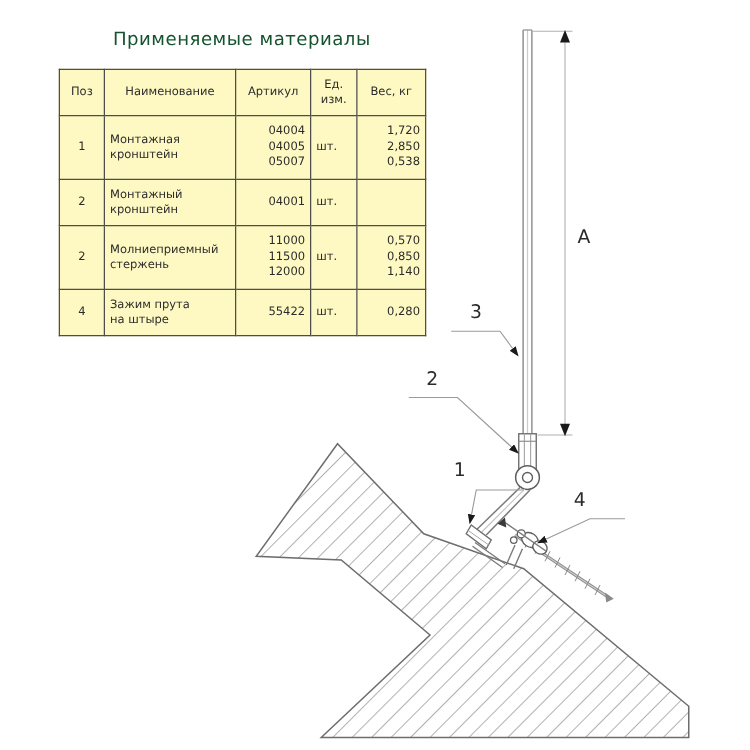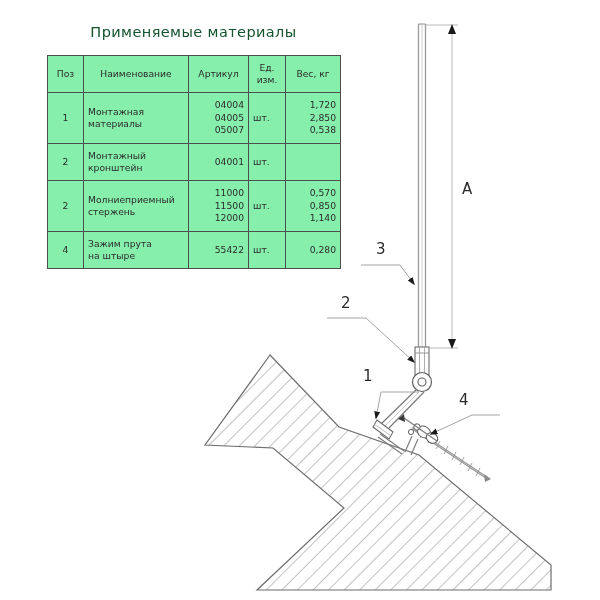--- a/index.html
+++ b/index.html
@@ -30,21 +30,21 @@
   }
 
   
   #materials-table {
     position: absolute;
     left: 47px;
     top: 55px;
     width: 293px;
     border-collapse: collapse;
     table-layout: fixed;
-    background: #86efac;
+    background: #fef9c3;
   }
   #materials-table td,
   #materials-table th {
     border: 1px solid #4d4d4d;
     padding: 3px 4px;
     font-weight: normal;
     font-size: 9.2px;
     color: #2b2b2b;
     vertical-align: middle;
     line-height: 1.35;
@@ -113,21 +113,21 @@
       <th class="cell-art">Артикул</th>
       <th class="cell-unit multi">Ед.
 изм.</th>
       <th class="cell-mass">Вес, кг</th>
     </tr>
   </thead>
   <tbody>
     <tr class="row-tall">
       <td class="cell-pos">1</td>
       <td class="cell-name multi">Монтажная
-материалы</td>
+кронштейн</td>
       <td class="cell-art multi">04004
 04005
 05007</td>
       <td class="cell-unit">шт.</td>
       <td class="cell-mass multi">1,720
 2,850
 0,538</td>
     </tr>
     <tr class="row-short">
       <td class="cell-pos">2</td>

